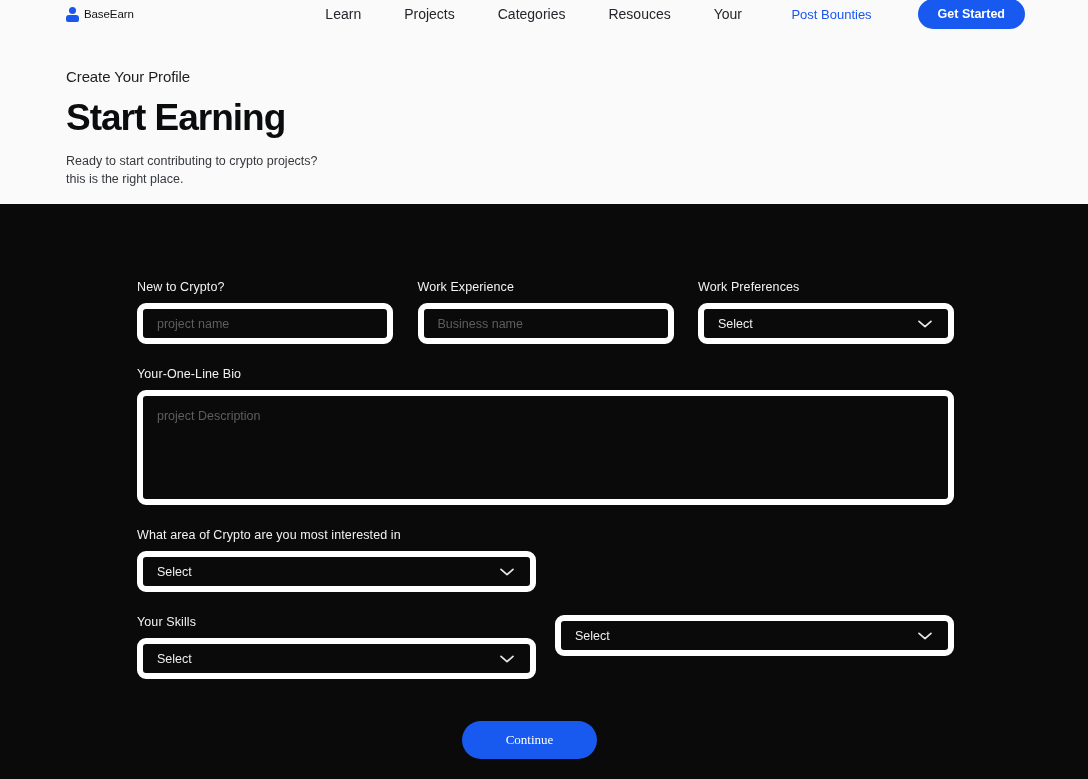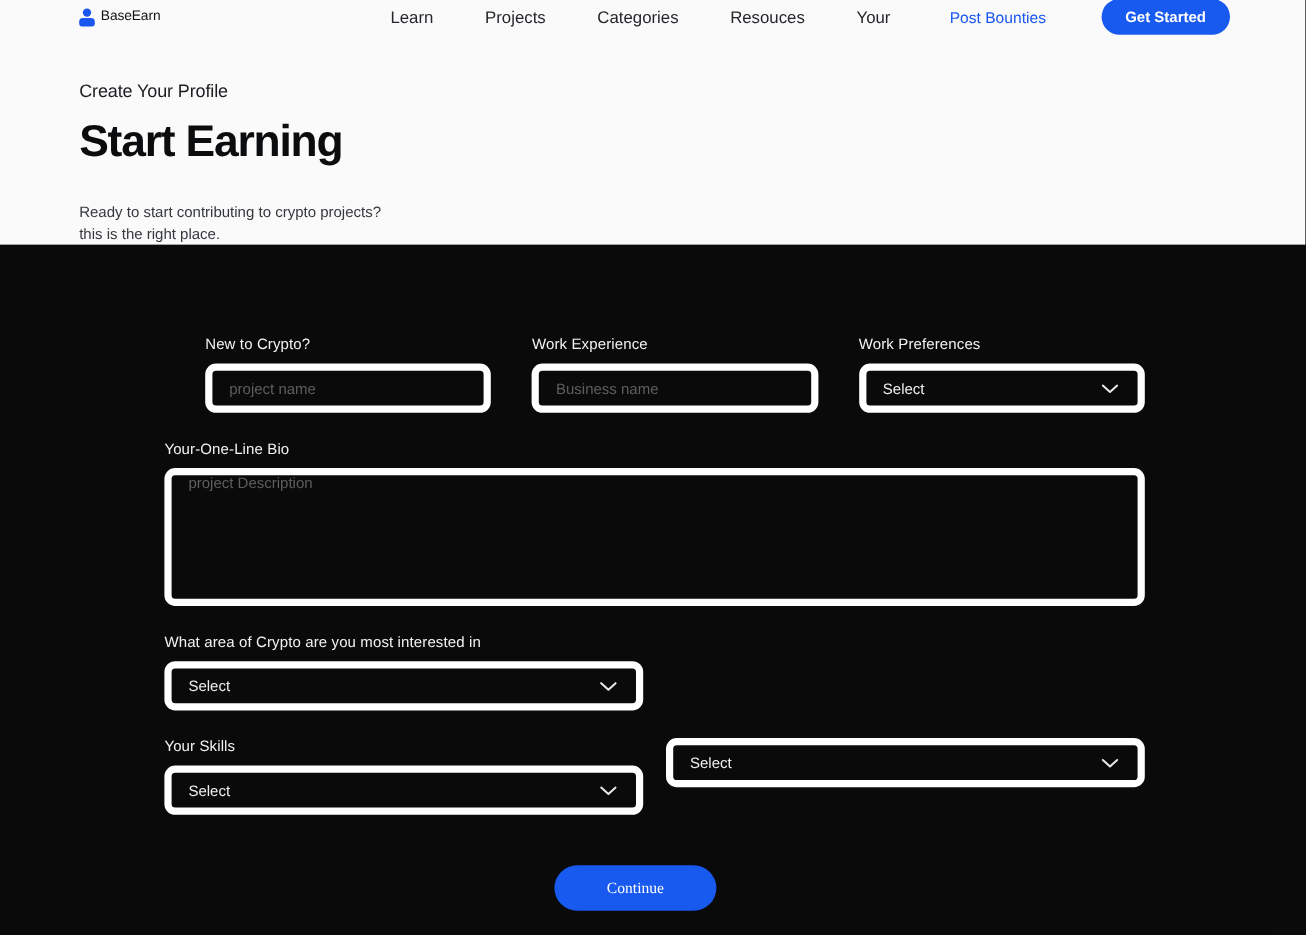--- a/index.html
+++ b/index.html
@@ -138,21 +138,21 @@
     color: #0b0c0e;
     letter-spacing: -1px;
     line-height: 1.15;
     margin-top: 12px;
   }
 
   .hero-sub {
     font-size: 12.5px;
     color: #35383d;
     line-height: 1.45;
-    margin-top: 28px;
+    margin-top: 12px;
     max-width: 320px;
   }
 
   
   .form-section {
     background: #0a0a0a;
     flex: 1 1 auto;
     position: relative;
   }
 
@@ -198,29 +198,30 @@
 
   .chev {
     width: 14px;
     height: 8px;
     flex: 0 0 auto;
   }
 
   .textarea-control {
     height: 115px;
     align-items: flex-start;
+    padding-top: 13px;
   }
 
   .row {
     display: flex;
     gap: 0;
   }
 
   .row-1 { justify-content: space-between; }
-  .row-1 .col { width: 256px; margin-left: 34px; }
+  .row-1 .col { width: 256px; }
   .row-1 .col:nth-child(2) { width: 256px; }
   .row-1 .col:nth-child(3) { width: 256px; }
 
   .row-gap-a { margin-top: 23px; }
   .row-gap-b { margin-top: 23px; }
   .row-gap-c { margin-top: 23px; }
 
   .row-2 { justify-content: space-between; }
   .row-2 .col-left { width: 399px; }
   .row-2 .col-right { width: 399px; }

